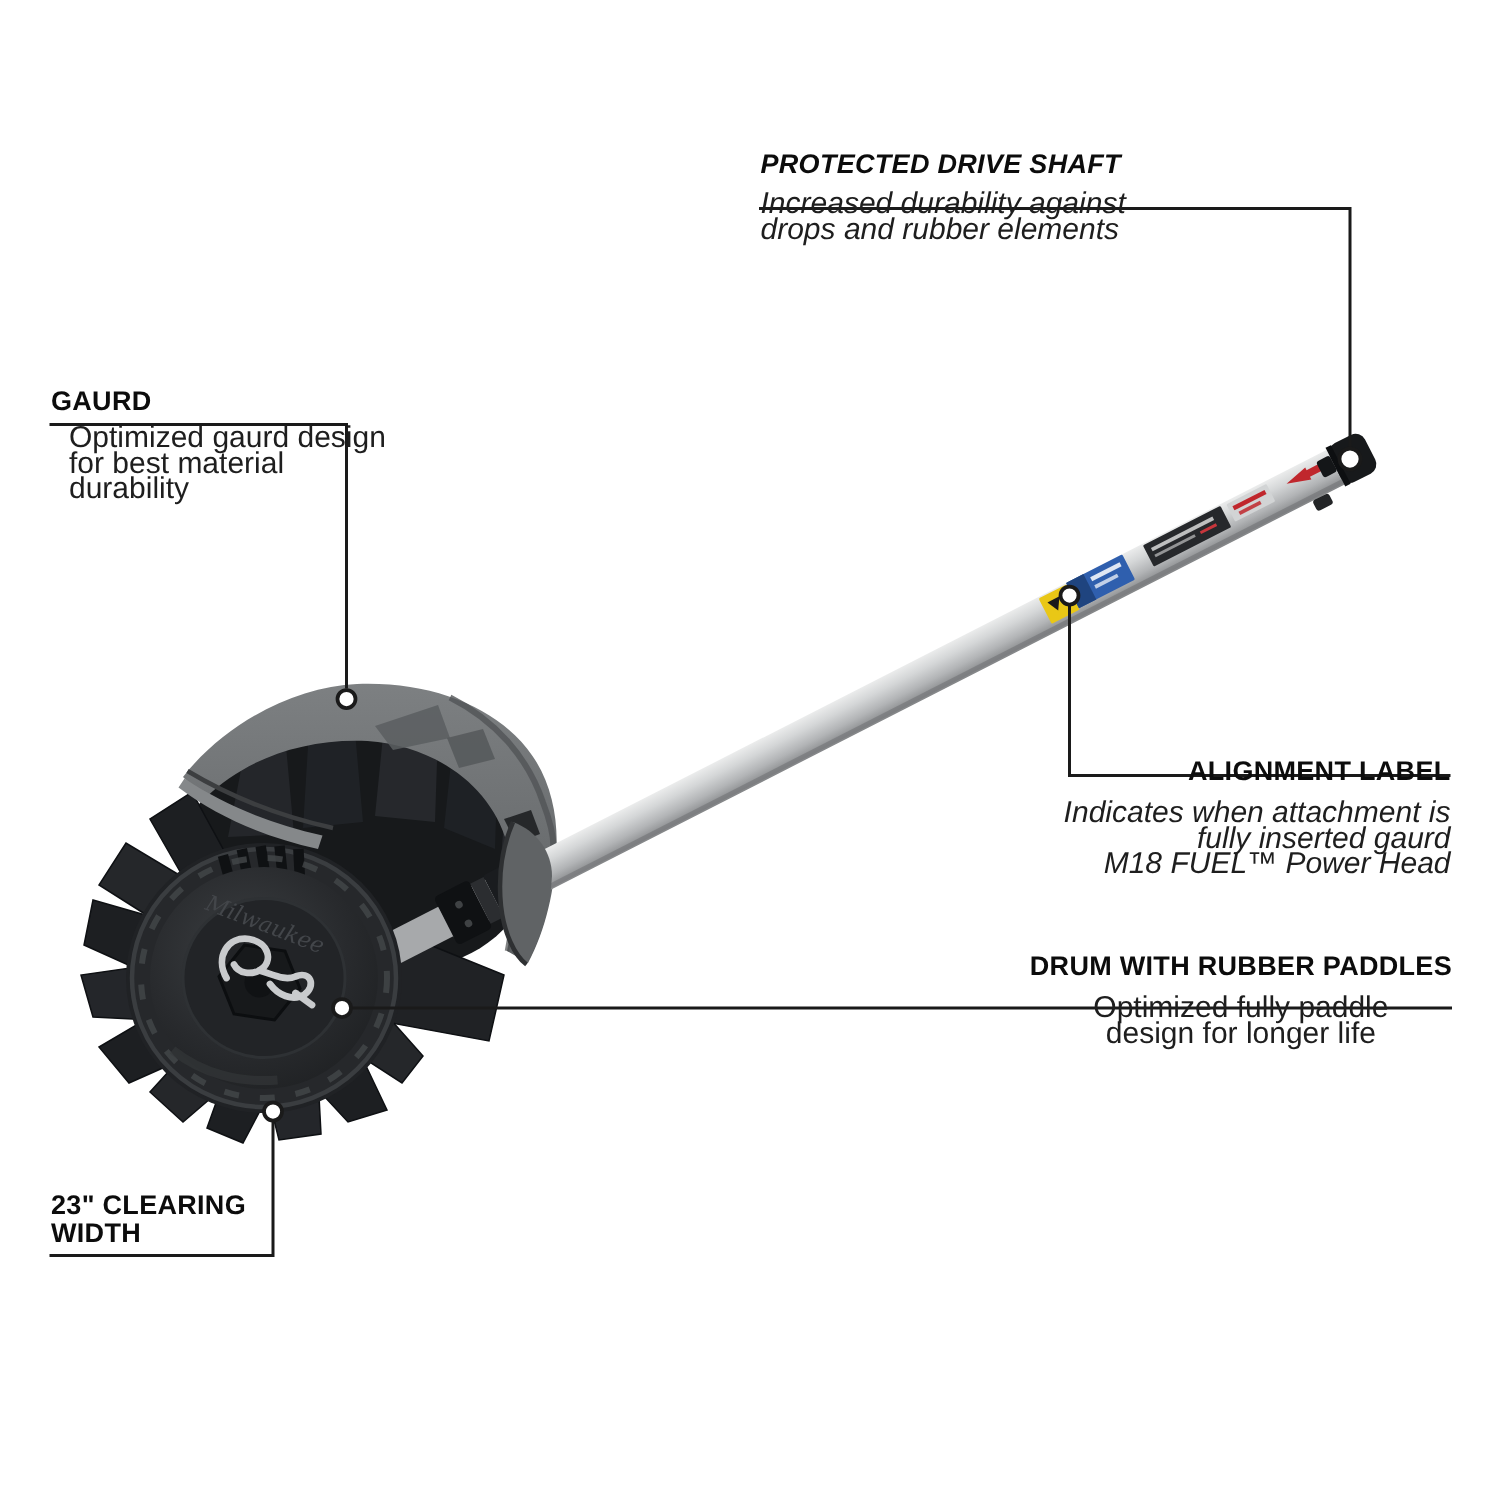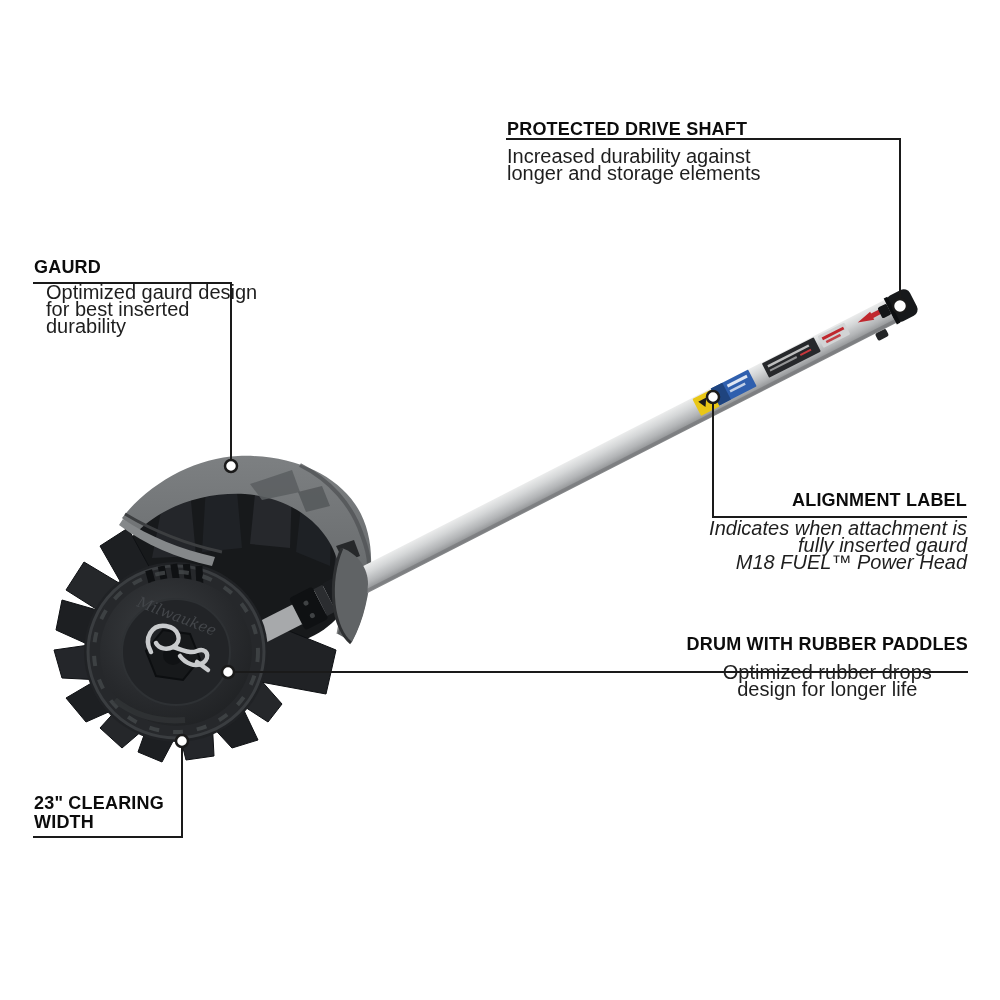--- a/index.html
+++ b/index.html
@@ -3,25 +3,25 @@
 <meta charset="utf-8">
 <style>
   html,body{margin:0;padding:0;background:#ffffff;}
   #stage{position:relative;width:1000px;height:1000px;background:#ffffff;overflow:hidden;
          font-family:"Liberation Sans","DejaVu Sans",sans-serif;}
   #art{position:absolute;left:0;top:0;}
   .co{position:absolute;}
   .co-title{font-weight:700;font-size:18px;line-height:19px;color:#0c0c0c;letter-spacing:.2px;white-space:nowrap;}
   .co-body{font-size:20px;line-height:17px;color:#1e1e1e;white-space:nowrap;}
   .right{text-align:right;}
-  #co-pds{left:507px;top:120px;}
+  #co-pds{left:507px;top:100px;font-style:italic;}
   #co-pds .co-body{margin-top:9px;}
   #co-gaurd{left:34px;top:258px;}
   #co-gaurd .co-body{margin-top:7px;margin-left:12px;}
-  #co-align{right:33px;top:491px;}
+  #co-align{right:33px;top:505px;}
   #co-align .co-body{margin-top:10px;font-style:italic;}
   #co-drum{right:32px;top:635px;text-align:center;}
   #co-drum .co-body{margin-top:10px;}
   #co-width{left:34px;top:794px;}
 </style>
 </head>
 <body>
 
 <div id="stage">
 
@@ -159,46 +159,46 @@
       <circle cx="713" cy="397" r="6"></circle>
       <circle cx="228" cy="672" r="6"></circle>
       <circle cx="182" cy="741" r="6"></circle>
     </g>
   </svg>
 
   <div class="co" id="co-pds">
     <div class="co-title">PROTECTED DRIVE SHAFT</div>
     <div class="co-body">
       <div>Increased durability against</div>
-      <div>longer and storage elements</div>
+      <div>drops and rubber elements</div>
     </div>
   </div>
 
   <div class="co" id="co-gaurd">
     <div class="co-title">GAURD</div>
     <div class="co-body">
       <div>Optimized gaurd design</div>
-      <div>for best inserted</div>
+      <div>for best material</div>
       <div>durability</div>
     </div>
   </div>
 
   <div class="co right" id="co-align">
     <div class="co-title">ALIGNMENT LABEL</div>
     <div class="co-body">
       <div>Indicates when attachment is</div>
       <div>fully inserted gaurd</div>
       <div>M18 FUEL™ Power Head</div>
     </div>
   </div>
 
   <div class="co right" id="co-drum">
     <div class="co-title">DRUM WITH RUBBER PADDLES</div>
     <div class="co-body">
-      <div>Optimized rubber drops</div>
+      <div>Optimized fully paddle</div>
       <div>design for longer life</div>
     </div>
   </div>
 
   <div class="co" id="co-width">
     <div class="co-title">23" CLEARING</div>
     <div class="co-title">WIDTH</div>
   </div>
 
 </div>

